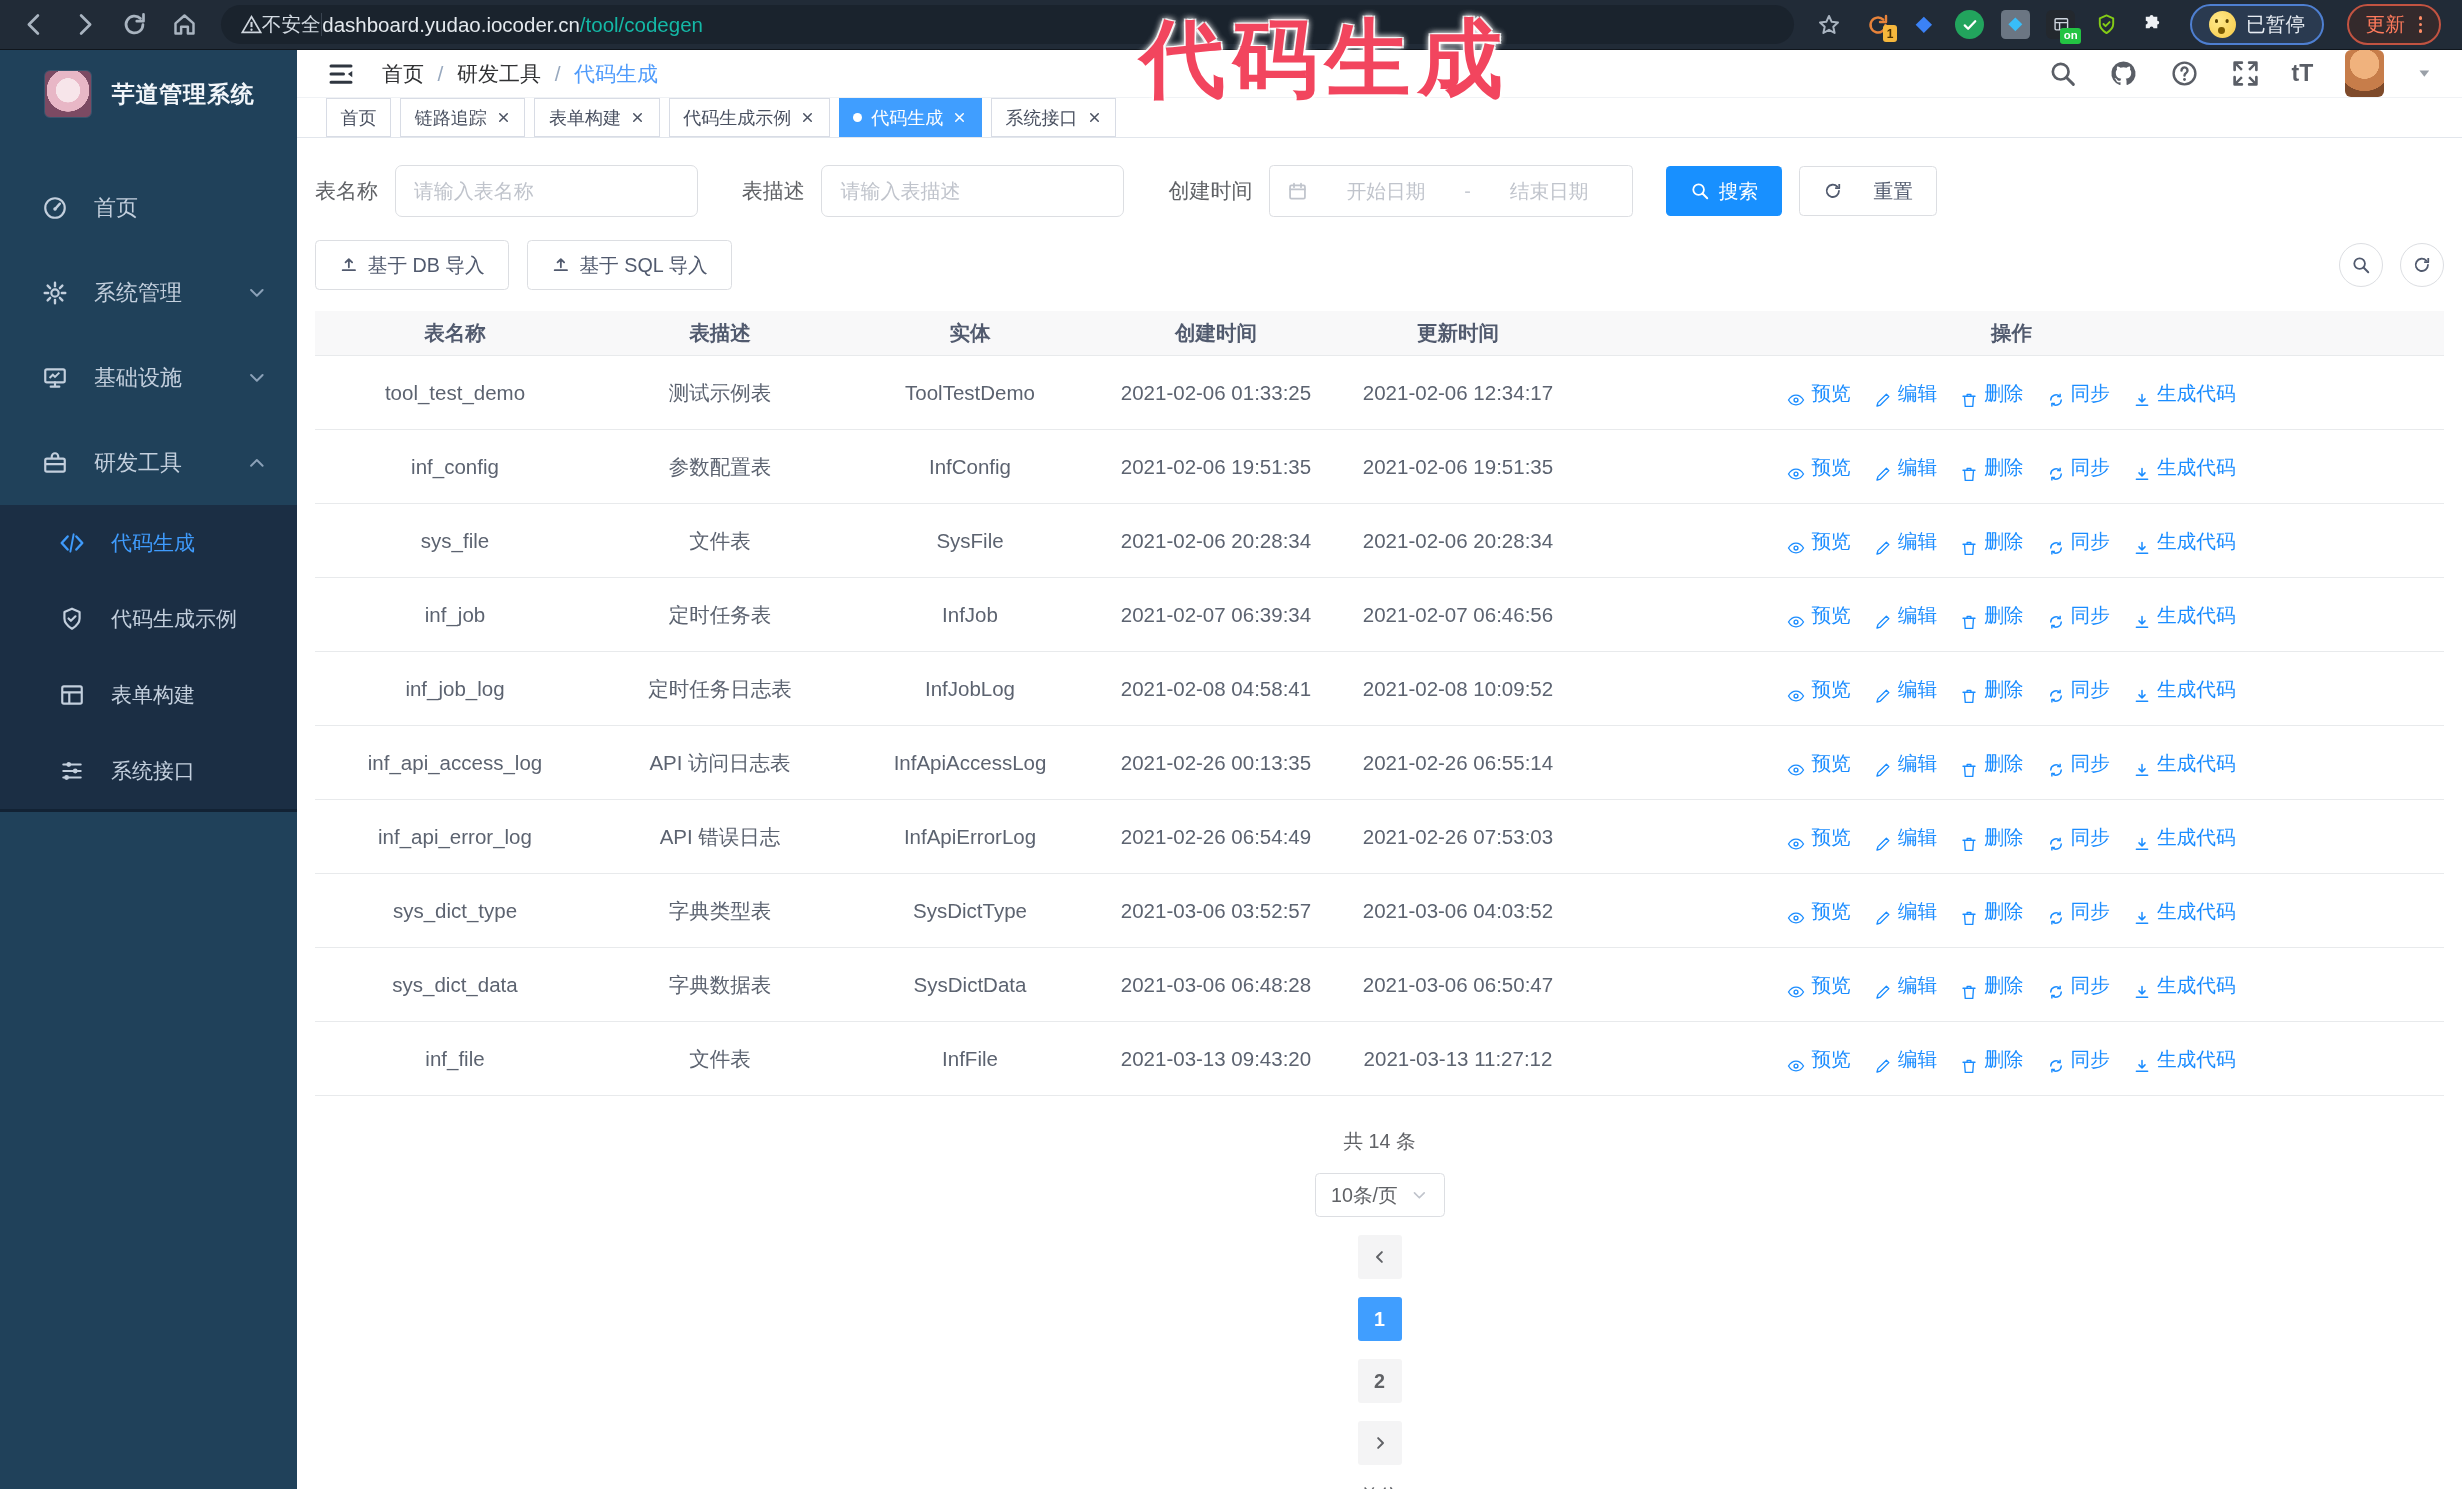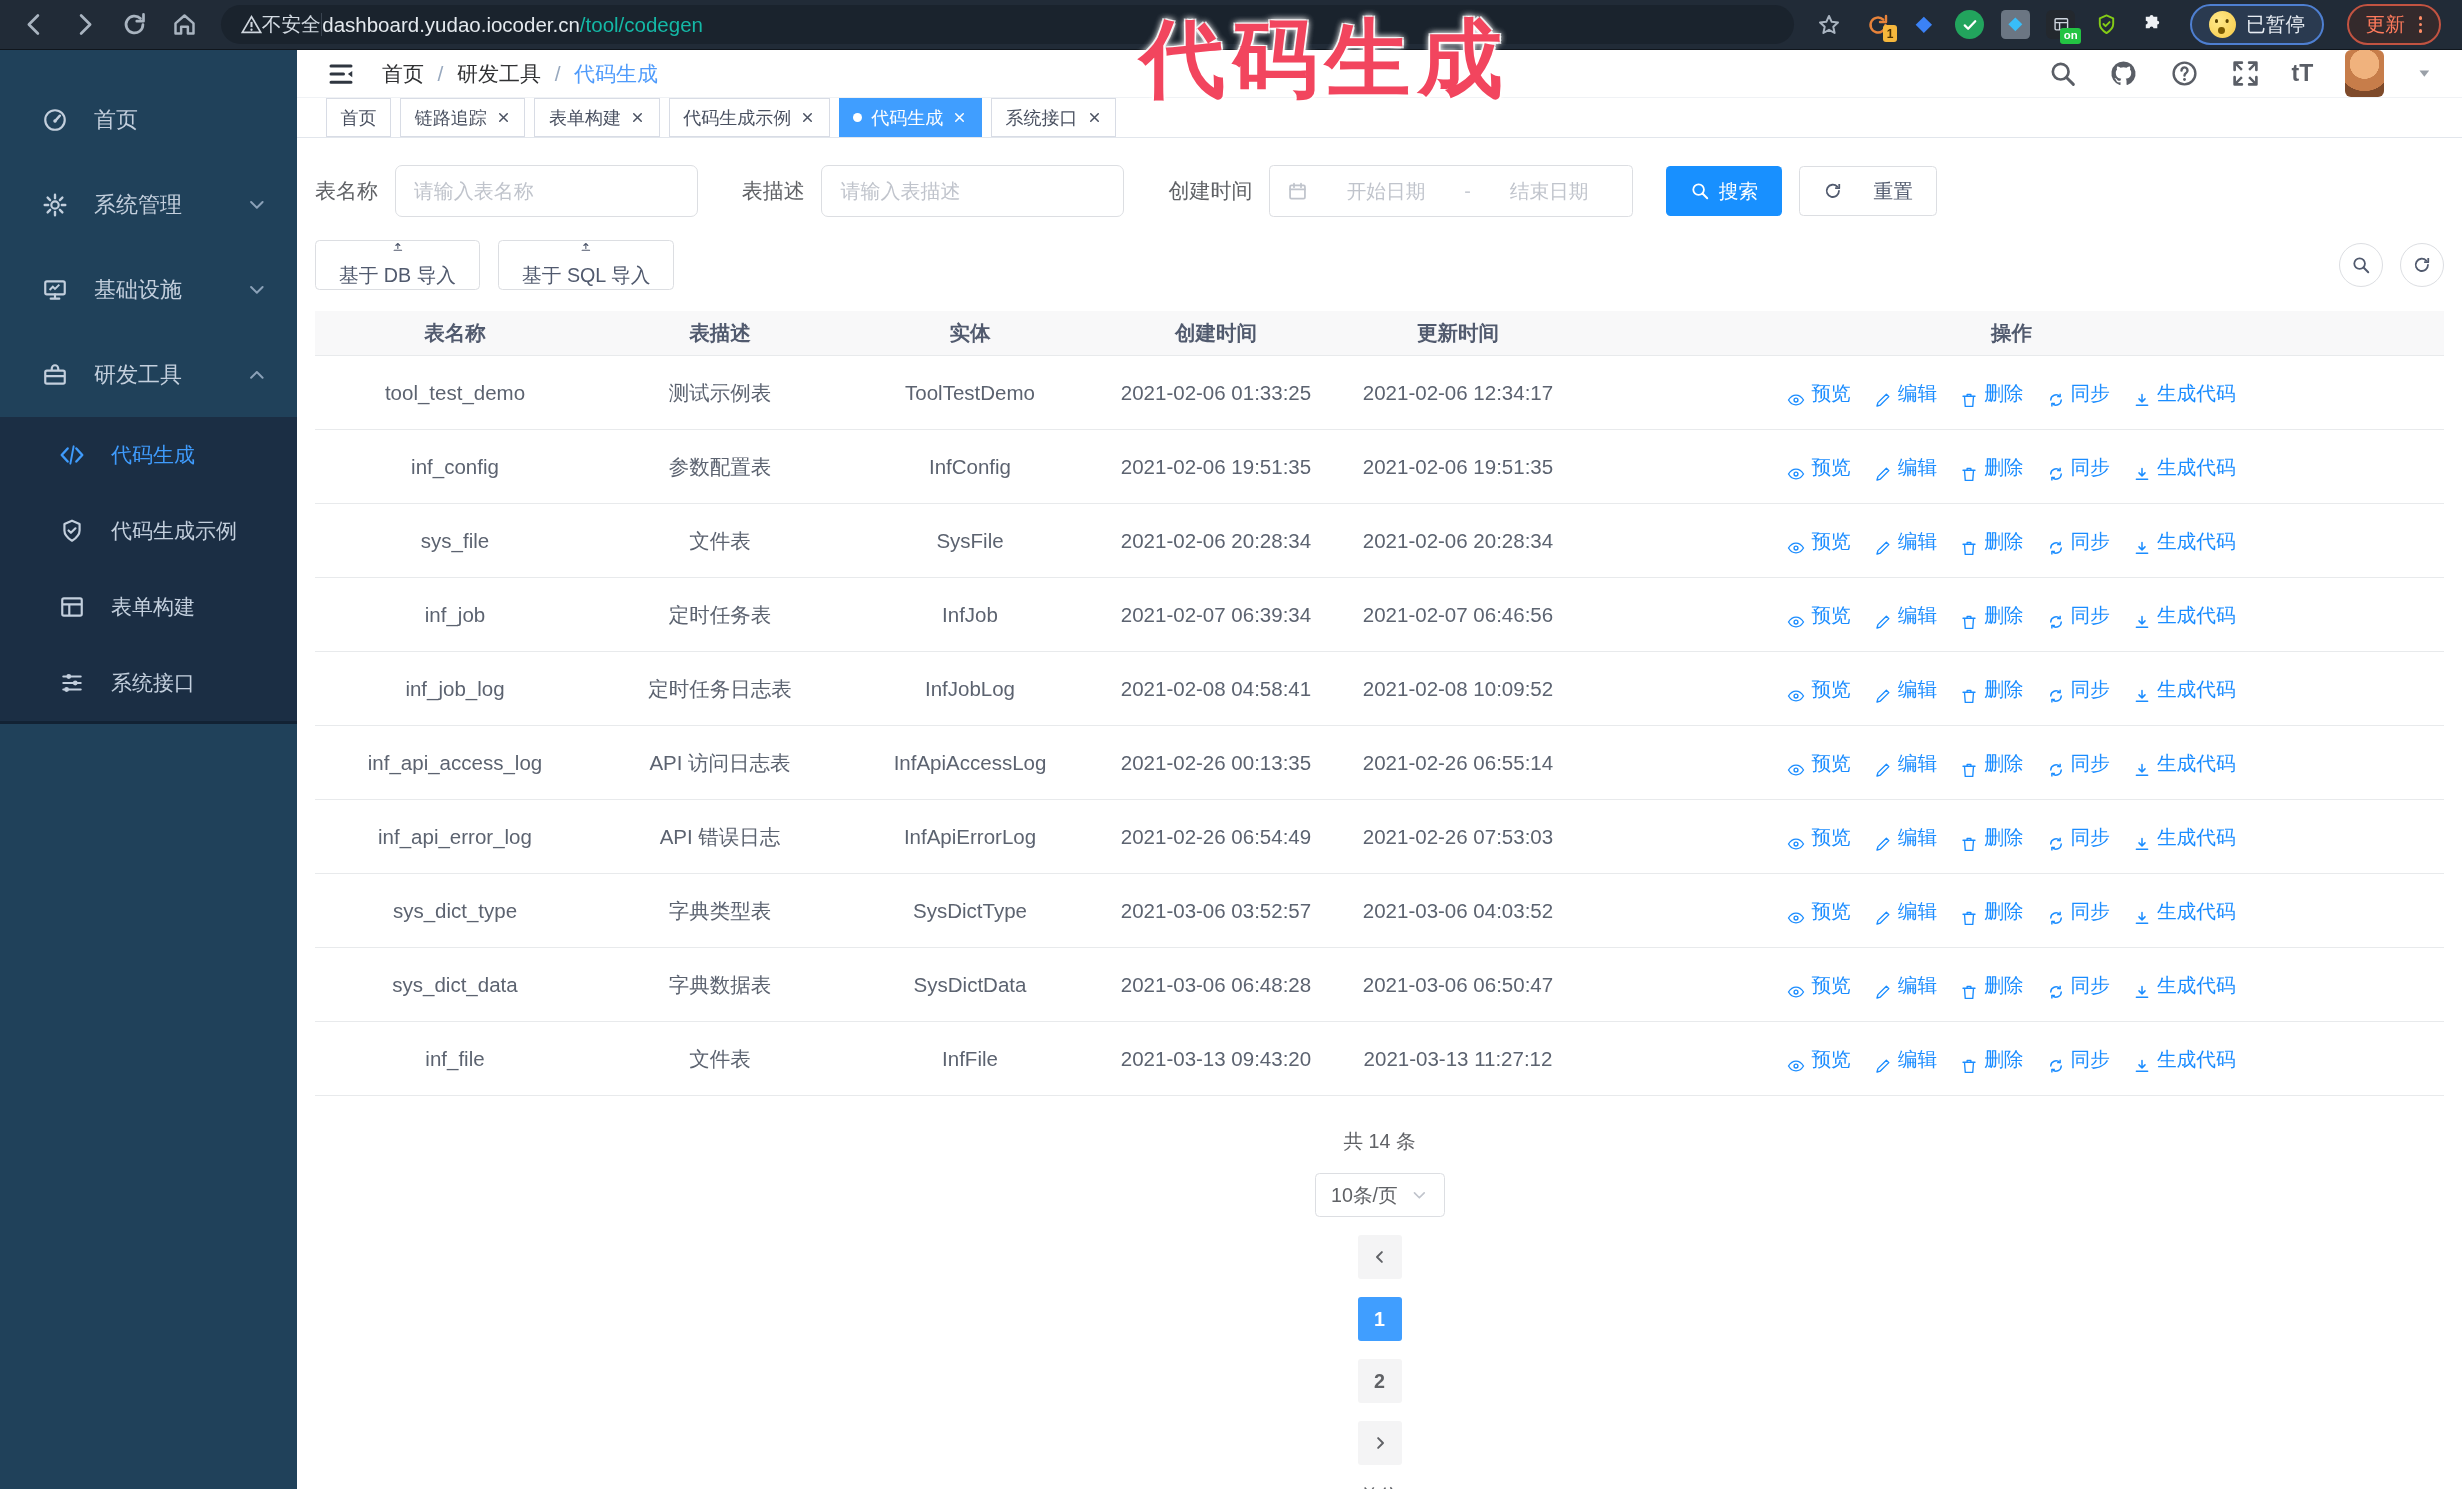--- a/index.html
+++ b/index.html
@@ -73,21 +73,21 @@
   .fgap { width:44px; flex-shrink:0; }
   .range { width:364px; height:52px; border:0.8px solid #dcdee2; border-radius:4.5px; display:flex; align-items:center; padding:0 16.7px; gap:12px; background:#fff; }
   .range .cic { width:21px; height:21px; color:#c0c4cc; flex-shrink:0; }
   .range .ph { color:#c0c4cc; font-size:19.7px; flex:1; text-align:center; white-space:nowrap; }
   .range .rsep { color:#c7cbd2; font-size:19.7px; }
   .btn { height:50px; border-radius:4.5px; display:inline-flex; align-items:center; gap:9px; padding:0 23px; font-size:19.7px; cursor:pointer; border:0.8px solid transparent; white-space:nowrap; }
   .btn .bic { width:19.7px; height:19.7px; }
   .btn-primary { background:#1890ff; color:#fff; margin-left:33px; }
   .btn-plain { background:#fff; border-color:#dcdee2; color:#515a6e; margin-left:16.7px;gap:31px; }
   .toolbar-row { display:flex; align-items:center; margin-bottom:21px; }
-  .btn-import { background:#fff; border-color:#dcdee2; color:#515a6e; margin:0 18px 0 0;flex-direction:column; }
+  .btn-import { background:#fff; border-color:#dcdee2; color:#515a6e; margin:0 18px 0 0; }
   .mini { margin-left:auto; display:flex; gap:16.7px; }
   .circle-btn { width:44px; height:44px; border-radius:50%; border:0.8px solid #dcdee2; background:#fff; color:#515a6e; display:flex; align-items:center; justify-content:center; cursor:pointer; }
   .circle-btn .bic { width:19.7px; height:19.7px; }
 
   
   .tbl { width:100%; }
   .trh, .tr { display:flex; align-items:center; }
   .trh { background:#f8f8f9; border-bottom:0.8px solid #e8eaec; }
   .th { height:44px; display:flex; align-items:center; justify-content:center; font-size:20.5px; font-weight:bold; color:#515a6e; }
   .tr { border-bottom:0.8px solid #e8eaec; min-height:74px; padding:10.6px 0; }
@@ -335,20 +335,24 @@
           <i></i>
           <i></i>
           <i></i>
         </span>
     </div>
   </div>
 
   <div class="app">
 
     <aside class="sidebar">
+      <div class="logo">
+        <div class="logo-img"></div>
+        <div class="logo-title">芋道管理系统</div>
+      </div>
       <nav class="menu">
         <div class="menu-item">
           <svg class="mi" viewBox="0 0 34 34" width="26" height="26">
               <use href="#i-gauge"></use>
             </svg>
           <span>首页</span>
         </div>
         <div class="menu-item">
           <svg class="mi" viewBox="0 0 34 34" width="26" height="26">
               <use href="#i-gear"></use>

